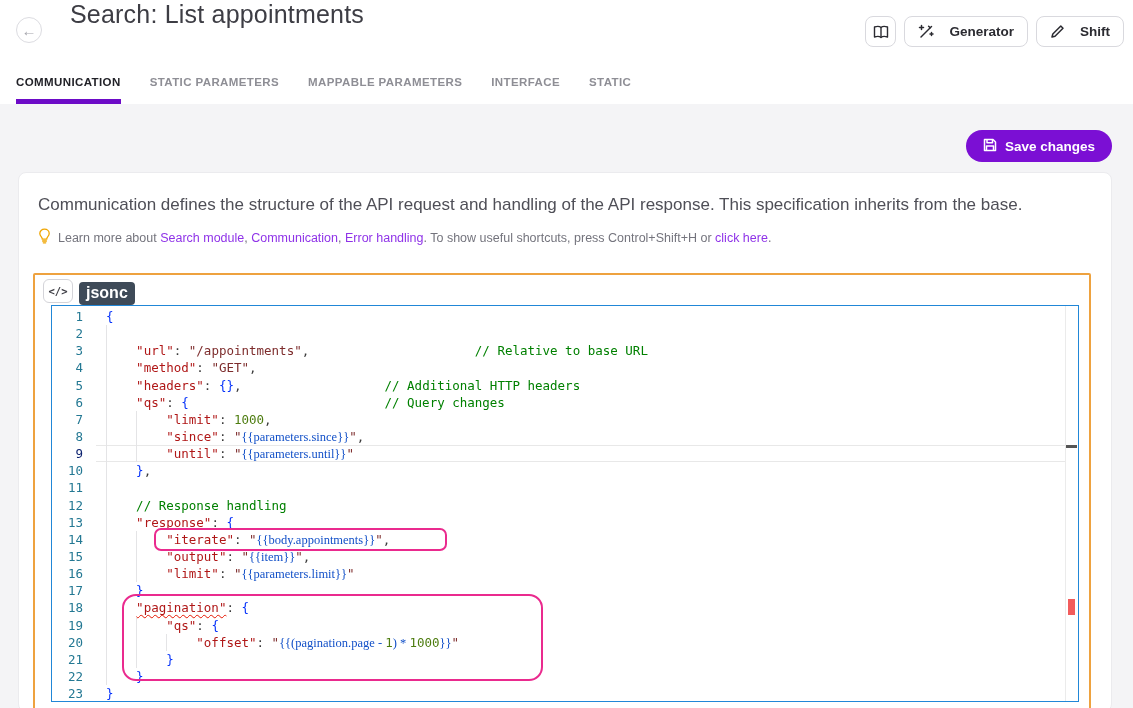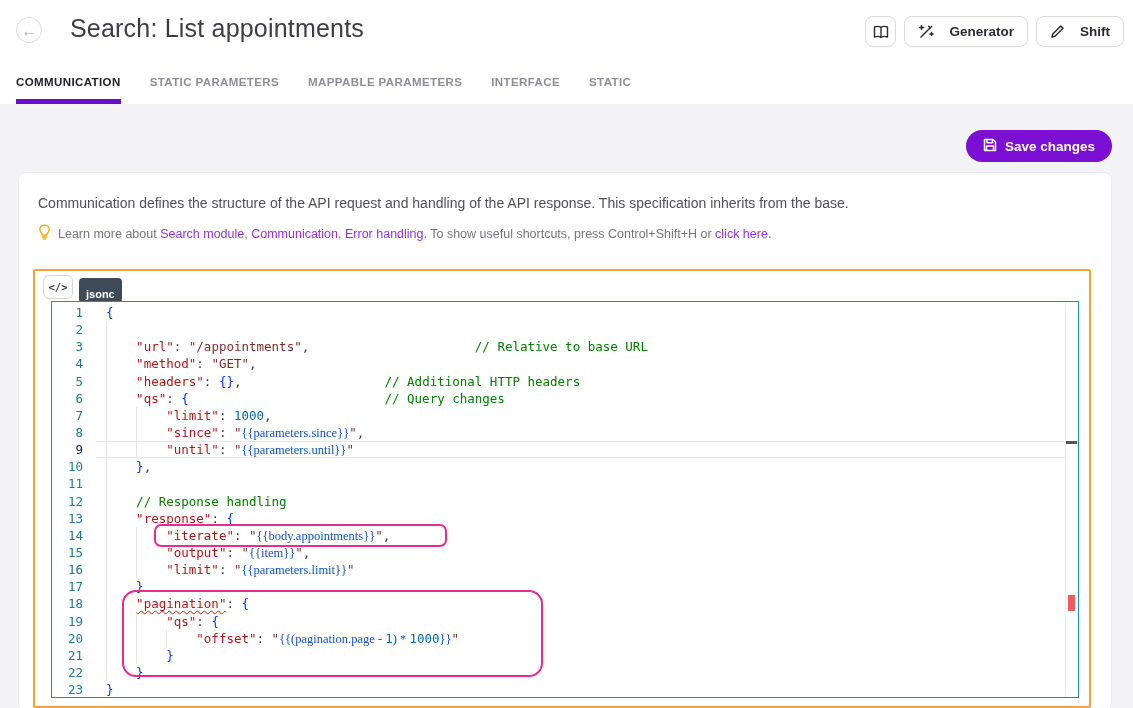--- a/index.html
+++ b/index.html
@@ -4,21 +4,21 @@
 <style>
   * { margin:0; padding:0; box-sizing:border-box; }
   html,body { width:1133px; height:708px; overflow:hidden; background:#f4f4f6;
     font-family:"Liberation Sans", sans-serif; }
 
   
   .app-header { position:relative; height:104px; background:#ffffff; }
   .back-btn { position:absolute; left:16px; top:17px; width:26px; height:26px;
     border:1px solid #dcdce1; border-radius:50%; background:#fff; color:#a6a6ad;
     display:flex; align-items:center; justify-content:center; font-size:15px; cursor:pointer; }
-  .page-title { position:absolute; left:70px; top:14px; font-size:25px; font-weight:400;
+  .page-title { position:absolute; left:70px; top:0; font-size:25px; font-weight:400;
     color:#3d3d44; letter-spacing:0.2px; }
   .header-actions { position:absolute; right:9px; top:16px; display:flex; gap:8px; }
   .hbtn { height:31px; border:1px solid #d9d9de; border-radius:8px; background:#fff;
     display:flex; align-items:center; gap:15px; padding:0 13px; font-size:13.5px;
     font-weight:700; color:#2b2b31; cursor:pointer; }
   .hbtn.icon-only { width:31px; padding:0; justify-content:center; }
   .hbtn svg { display:block; }
 
   
   .tabbar { position:absolute; left:16px; bottom:0; display:flex; gap:29px; }
@@ -30,50 +30,50 @@
 
   
   .page-body { padding:26px 21px 0 18px; }
   .save-row { display:flex; justify-content:flex-end; margin-bottom:10px; }
   .save-btn { height:32px; border:none; border-radius:16px; background:#7b0fd4; color:#fff;
     font-family:"Liberation Sans", sans-serif; font-size:13.5px; font-weight:700;
     display:flex; align-items:center; gap:8px; padding:0 17px; cursor:pointer; }
 
   .card { background:#fff; border:1px solid #ebebee; border-radius:8px;
     padding:22px 20px 0 14px; height:540px; overflow:hidden; }
-  .desc { margin-left:5px; font-size:14px; color:#4f4f57; }
+  .desc { margin-left:5px; font-size:17px; color:#4f4f57; }
   .tip-row { margin:13px 0 0 5px; display:flex; align-items:center; gap:7px;
     font-size:12.5px; color:#74747d; }
   .tip-link { color:#8f33e8; text-decoration:none; cursor:pointer; }
 
   
   .editor-outer { margin-top:26px; border:2px solid #eea23f; border-radius:2px; background:#fff; }
   .editor-head { height:30px; position:relative; }
   .code-icon-box { position:absolute; left:8px; top:4px; width:30px; height:24px;
     border:1px solid #d4d4d9; border-radius:6px; display:flex; align-items:center;
     justify-content:center; font-family:"DejaVu Sans Mono", monospace; font-size:10.5px;
     font-weight:700; color:#3f3f46; background:#fff; }
   .lang-badge { position:absolute; left:44px; top:7px; background:#3e4a58; color:#fff;
-    border-radius:4px; padding:10px 7px 3px; font-size:11px; font-weight:700; }
+    border-radius:4px; padding:2px 7px 3px; font-size:16px; font-weight:700; }
 
   .editor-frame { position:relative; margin:0 10px 8px 16px; border:1px solid #2187d7;
     height:397px; background:#fff; overflow:hidden;
     font-family:"DejaVu Sans Mono", monospace; font-size:12.5px; line-height:17.15px; }
   .ed-cols { display:flex; padding-top:2px; }
   .gutter { width:44px; flex:none; }
   .gnum { height:17.15px; text-align:right; padding-right:13px; color:#237893; }
   .gnum.cur { color:#0b216f; }
   .code-area { flex:1; }
   .cline { position:relative; height:17.15px; white-space:pre; padding-left:10px; }
   .guide { position:absolute; top:0; bottom:0; border-left:1px solid #e4e4e6; }
 
   .tk-k { color:#b01717; }
   .tk-s { color:#7d2c2c; }
   .tk-e { color:#1250c8;font-family:Liberation Serif, serif; }
-  .tk-n { color:#0369a1; }
+  .tk-n { color:#4d7c0f; }
   .tk-c { color:#008000; }
   .tk-b { color:#0431fa; }
   .tk-p { color:#3b3b3b; }
   .sq { text-decoration:underline wavy #e51400 1px; text-underline-offset:2px; }
 
   
   .cur-line { position:absolute; left:44px; right:12px; top:139px; height:17px;
     border-top:1px solid #e8e8e8; border-bottom:1px solid #e8e8e8; pointer-events:none; }
   .ruler-sep { position:absolute; right:12px; top:0; bottom:0; width:1px; background:#ebebeb; }
   .cursor-mark { position:absolute; right:1px; width:11px; top:139px; height:2.5px; background:#555; }

